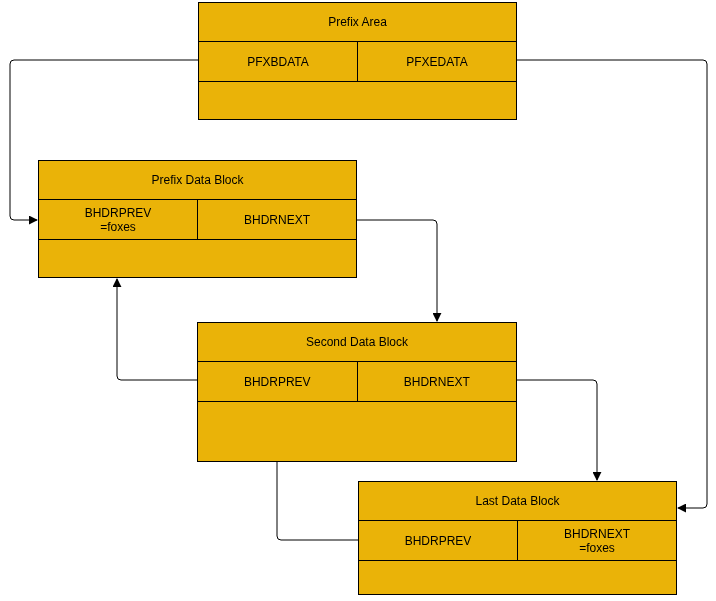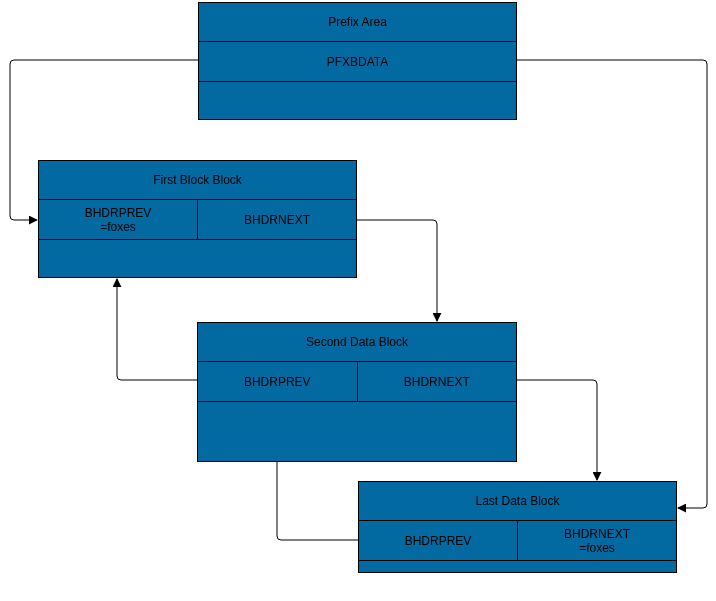--- a/index.html
+++ b/index.html
@@ -24,21 +24,21 @@
   }
   .connections path.connector {
     fill: none;
     stroke: #000000;
     stroke-width: 1;
   }
   .block {
     position: absolute;
     box-sizing: border-box;
     border: 1px solid #000000;
-    background: #0369a1;
+    background: #eab308;
     display: flex;
     flex-direction: column;
     color: #000000;
     font-size: 12px;
   }
   .block-title {
     height: 38px;
     border-bottom: 1px solid #000000;
     display: flex;
     align-items: center;
@@ -63,21 +63,21 @@
   .cell + .cell {
     border-left: 1px solid #000000;
   }
   .block-empty {
     flex: 1 1 auto;
   }
   
   .block-prefix { left: 198px; top: 2px;   width: 319px; height: 118px; }
   .block-first  { left: 38px;  top: 160px; width: 319px; height: 118px; }
   .block-second { left: 197px; top: 322px; width: 320px; height: 140px; }
-  .block-last   { left: 358px; top: 481px; width: 319px; height: 92px; }
+  .block-last   { left: 358px; top: 481px; width: 319px; height: 114px; }
 </style>
 </head>
 <body>
 
 <div class="canvas">
 
   <svg class="connections" viewBox="0 0 716 601" xmlns="http://www.w3.org/2000/svg">
     <defs>
       <marker id="arrow" viewBox="0 0 10 10" refX="9" refY="5" markerWidth="9" markerHeight="9" orient="auto">
         <path d="M0,0 L10,5 L0,10 Z" fill="#000000"></path>
@@ -91,26 +91,30 @@
     <path class="connector" marker-end="url(#arrow)" d="M358,540 H281 Q277,540 277,536 V441"></path>
   </svg>
 
   <div class="block block-prefix">
     <div class="block-title">Prefix Area</div>
     <div class="block-cells">
       <div class="cell">
         <div>PFXBDATA</div>
         <div></div>
       </div>
+      <div class="cell">
+        <div>PFXEDATA</div>
+        <div></div>
+      </div>
     </div>
     <div class="block-empty"></div>
   </div>
 
   <div class="block block-first">
-    <div class="block-title">First Block Block</div>
+    <div class="block-title">Prefix Data Block</div>
     <div class="block-cells">
       <div class="cell">
         <div>BHDRPREV</div>
         <div>=foxes</div>
       </div>
       <div class="cell">
         <div>BHDRNEXT</div>
         <div></div>
       </div>
     </div>

